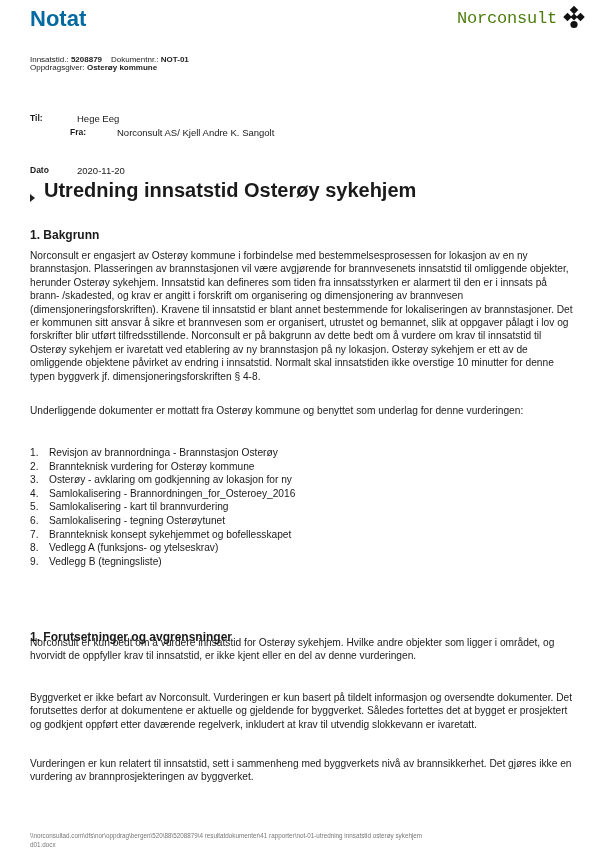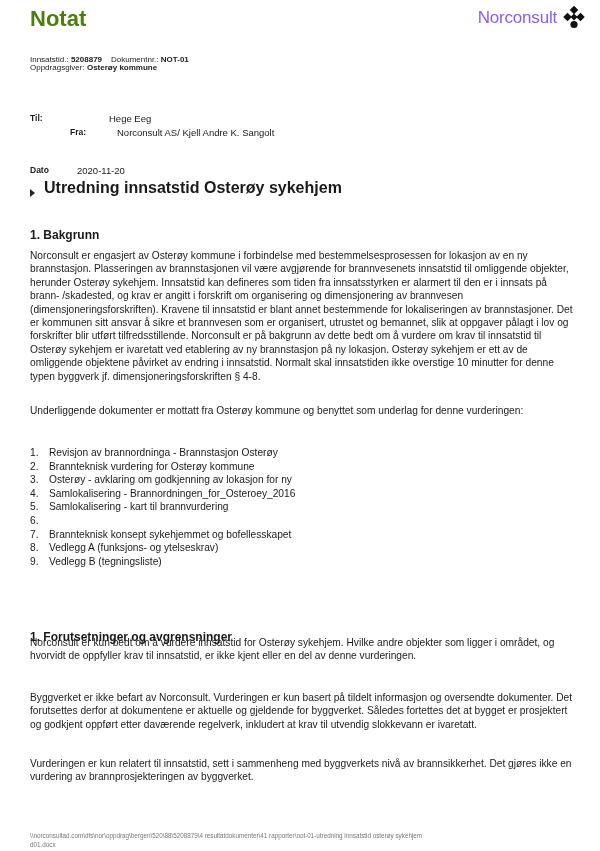--- a/index.html
+++ b/index.html
@@ -2,48 +2,48 @@
 <html><head>
 <meta charset="utf-8">
 <style>
   html, body { margin: 0; padding: 0; background: #ffffff; }
   body {
     width: 600px; height: 851px; position: relative; overflow: hidden;
     font-family: "Liberation Sans", sans-serif; color: #1a1a1a;
   }
   .title {
     position: absolute; left: 30px; top: 6px;
-    font-size: 22px; font-weight: bold; color: #4d7c0f;
+    font-size: 22px; font-weight: bold; color: #0369a1;
   }
   .logo {
     position: absolute; right: 14px; top: 5px; height: 26px;
     display: flex; align-items: center;
   }
   .logo-text {
-    font-family: Liberation Sans, sans-serif; font-size: 17px; color: #8b5cf6;
+    font-family: Liberation Mono, monospace; font-size: 17px; color: #4d7c0f;
     letter-spacing: -0.2px;
   }
   .logo-mark { margin-left: 5px; width: 24px; height: 24px; }
   .meta-line {
     position: absolute; left: 30px; font-size: 8px; color: #222;
   }
   .meta-line b { font-weight: bold; }
   .meta1 { top: 41px; margin-top: 22px; }
   .meta2 { top: 55px; }
 
   .addr { position: absolute; left: 30px; font-size: 9.5px; display: flex; }
   .addr .k { width: 47px; font-weight: bold; font-size: 8.5px; }
   .addr .v { }
-  .addr1 { top: 113px; gap: 32px; }
+  .addr1 { top: 113px; }
   .addr2 { top: 127px; padding-left: 40px; }
   .addr3 { top: 141px; margin-top: 24px; }
 
   .subject {
     position: absolute; left: 30px; top: 179px;
-    font-size: 16px; font-weight: bold; display: flex; align-items: flex-end;
+    font-size: 20px; font-weight: bold; display: flex; align-items: flex-end;
   }
   .tri {
     width: 0; height: 0; border-left: 5px solid #222;
     border-top: 4px solid transparent; border-bottom: 4px solid transparent;
     margin-right: 9px;
   }
   .h2 {
     position: absolute; left: 30px; font-size: 12px; font-weight: bold;
   }
   .para {
@@ -132,20 +132,21 @@
   <li>
       <span class="num">4.</span>
       <span>Samlokalisering - Brannordningen_for_Osteroey_2016</span>
     </li>
   <li>
       <span class="num">5.</span>
       <span>Samlokalisering - kart til brannvurdering</span>
     </li>
   <li>
       <span class="num">6.</span>
+      <span>Samlokalisering - tegning Osterøytunet</span>
     </li>
   <li>
       <span class="num">7.</span>
       <span>Brannteknisk konsept sykehjemmet og bofellesskapet</span>
     </li>
   <li>
       <span class="num">8.</span>
       <span>Vedlegg A (funksjons- og ytelseskrav)</span>
     </li>
   <li>

